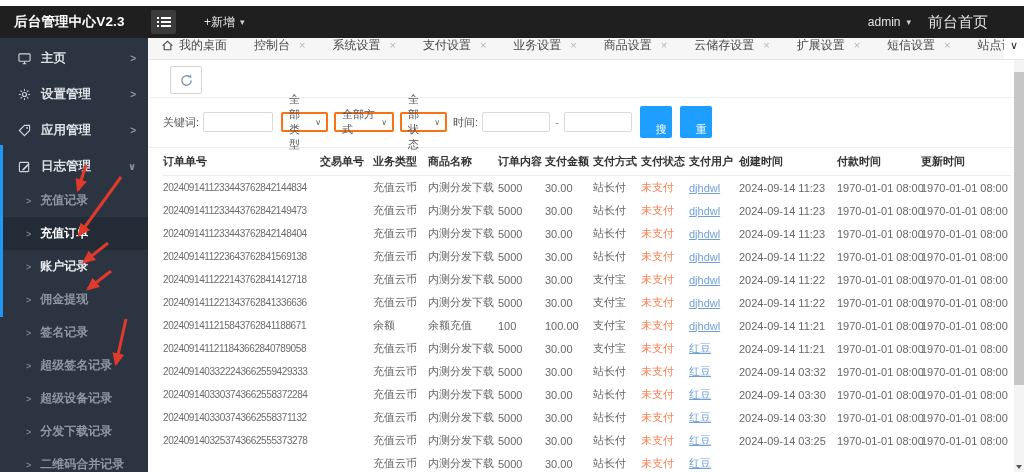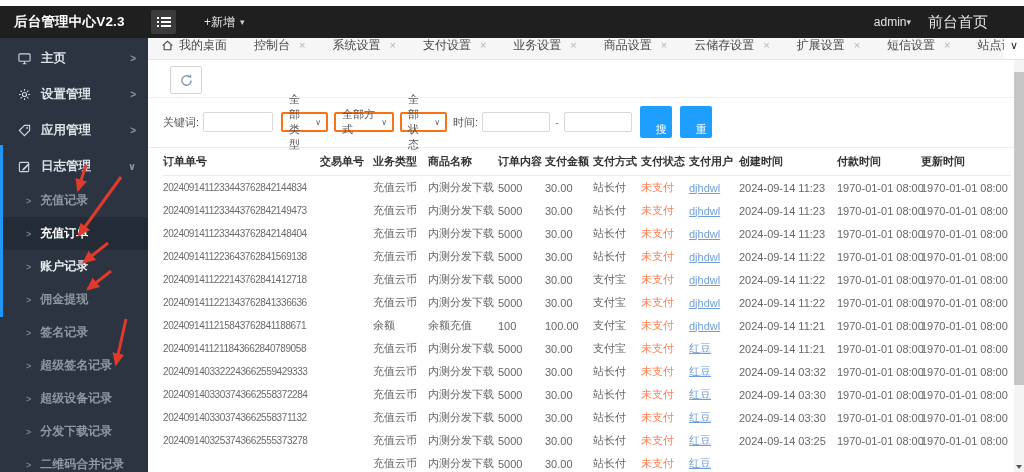--- a/index.html
+++ b/index.html
@@ -8,21 +8,21 @@
   
   .topbar{position:absolute;top:6px;left:0;width:1024px;height:32px;background:#1f1f1f;
           display:flex;align-items:center;z-index:10;}
   .logo{width:148px;box-sizing:border-box;padding-left:14px;color:#fff;font-size:13.5px;
         font-weight:bold;letter-spacing:.2px;flex:none;}
   .hamburger{width:25px;height:24px;background:#3b3b3b;border-radius:2px;margin-left:3px;
              display:flex;align-items:center;justify-content:center;flex:none;cursor:pointer;}
   .add-new{margin-left:28px;color:#e8e8e8;font-size:12px;display:flex;align-items:center;gap:5px;cursor:pointer;}
   .caret{font-size:9px;color:#cfcfcf;}
   .topbar-spacer{flex:1;}
-  .admin-menu{color:#e2e2e2;font-size:12px;display:flex;align-items:center;margin-right:17px;cursor:pointer;}
+  .admin-menu{color:#e2e2e2;font-size:12px;display:flex;align-items:center;gap:6px;margin-right:17px;cursor:pointer;}
   .front-link{color:#e2e2e2;font-size:15px;margin-right:36px;cursor:pointer;}
   
   .sidebar{position:absolute;top:32px;left:0;width:148px;height:440px;background:#2b3440;z-index:5;font-weight:bold;}
   .side-scrollbar{position:absolute;left:0;top:113px;width:3px;height:172px;background:#2196f3;z-index:6;}
   .menu{padding-top:8px;}
   .menu-item{height:36px;display:flex;align-items:center;padding:0 12px 0 18px;
              color:#dde2e7;font-size:12.5px;position:relative;cursor:pointer;}
   .mi-icon{width:14px;height:14px;margin-right:9px;flex:none;display:flex;align-items:center;}
   .chev{position:absolute;right:12px;color:#8e97a0;font-size:10px;}
   .sub-item{height:33px;line-height:33px;padding-left:26px;color:#8f98a2;font-size:12px;

